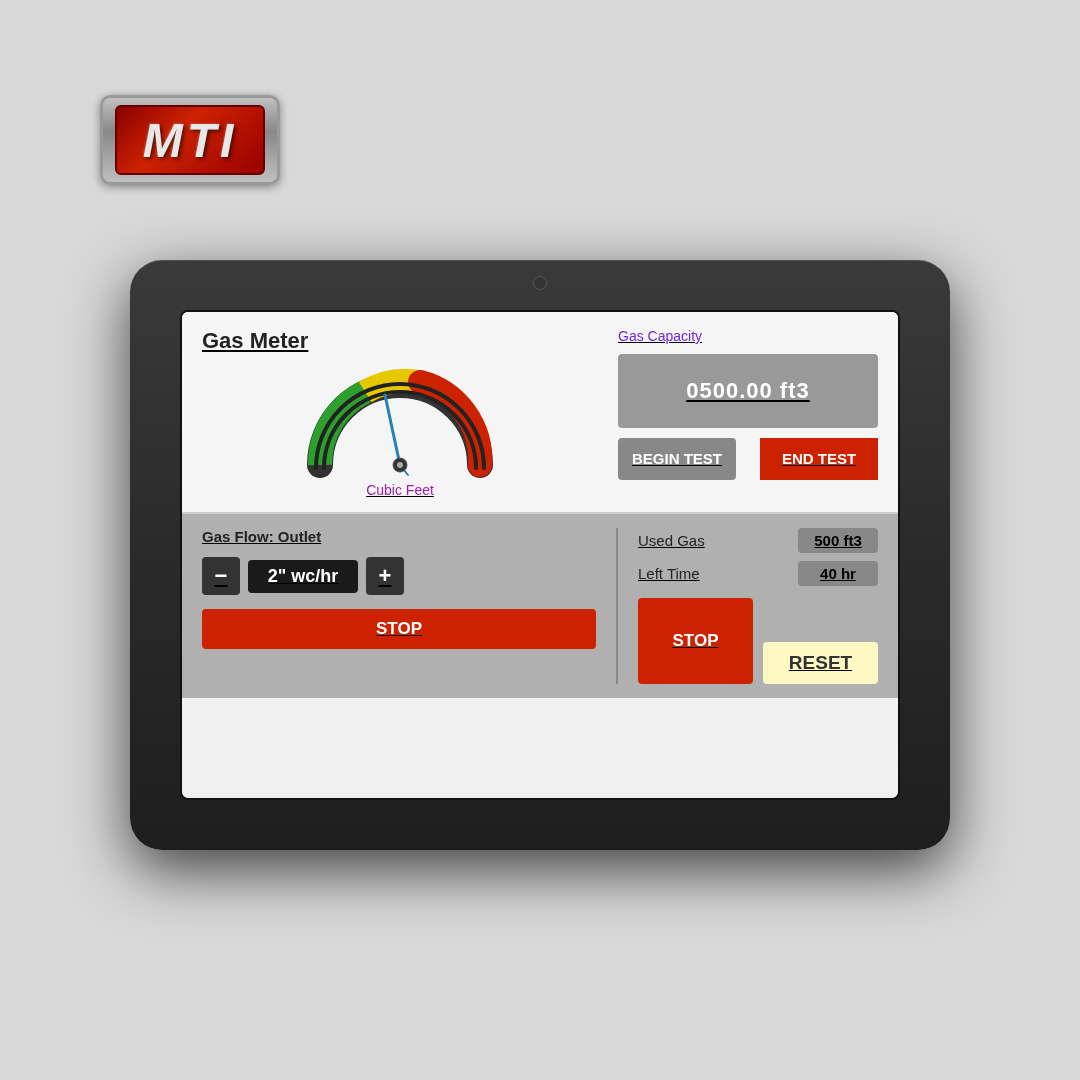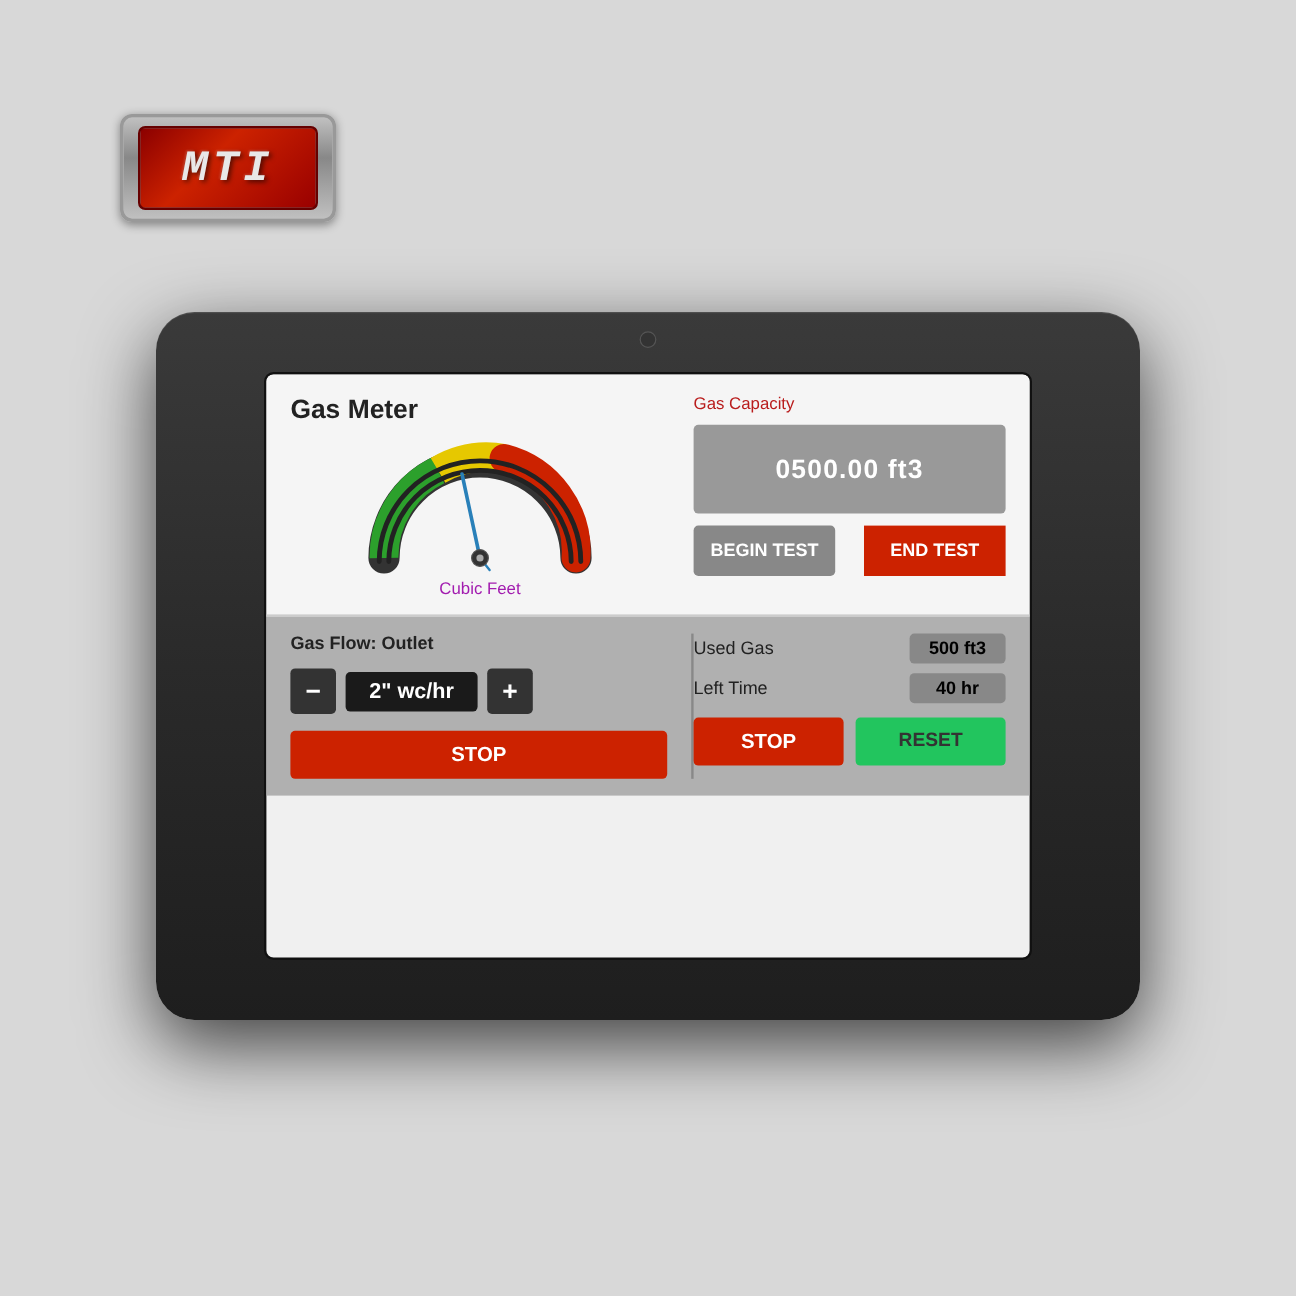--- a/index.html
+++ b/index.html
@@ -36,27 +36,26 @@
       border-radius: 6px;
       width: 150px;
       height: 70px;
       display: flex;
       align-items: center;
       justify-content: center;
       border: 2px solid #660000;
     }
 
     .mti-text {
-      font-size: 36px;
+      font-size: 48px;
       font-weight: 900;
       color: #e8e8e8;
       letter-spacing: 4px;
       text-shadow: 2px 2px 4px rgba(0,0,0,0.6), -1px -1px 2px rgba(255,255,255,0.2);
       font-style: italic;
-      font-family: Liberation Mono, monospace;
     }
 
     .device-outer {
       width: 820px;
       height: 590px;
       background: linear-gradient(180deg, #3a3a3a 0%, #2a2a2a 50%, #1e1e1e 100%);
       border-radius: 32px;
       display: flex;
       align-items: center;
       justify-content: center;
@@ -71,26 +70,27 @@
       left: 50%;
       transform: translateX(-50%);
       width: 14px;
       height: 14px;
       border-radius: 50%;
       background: #333;
       border: 1px solid #555;
     }
 
     .screen {
-      width: 640px;
+      width: 720px;
       height: 490px;
       background: #f0f0f0;
       border-radius: 8px;
       overflow: hidden;
       border: 2px solid #111;
+      text-decoration: underline;
     }
 
     
     .top-panel {
       background: #f5f5f5;
       padding: 16px 20px 14px 20px;
       border-bottom: 2px solid #ccc;
       display: flex;
       gap: 20px;
     }
@@ -132,21 +132,21 @@
 
     .right-section {
       width: 260px;
       display: flex;
       flex-direction: column;
       gap: 10px;
     }
 
     .capacity-label {
       font-size: 14px;
-      color: #b91c1c;
+      color: #6d28d9;
     }
 
     .capacity-value {
       background: #999;
       color: white;
       font-size: 22px;
       font-weight: 700;
       text-align: center;
       padding: 24px 12px;
       border-radius: 4px;
@@ -264,20 +264,21 @@
       font-size: 17px;
       font-weight: 700;
       border: none;
       border-radius: 4px;
       padding: 10px;
       cursor: pointer;
     }
 
     .right-bottom {
       width: 260px;
+      padding-left: 20px;
       display: flex;
       flex-direction: column;
       gap: 8px;
     }
 
     .info-row {
       display: flex;
       align-items: center;
       justify-content: space-between;
     }
@@ -312,28 +313,29 @@
       font-size: 17px;
       font-weight: 700;
       border: none;
       border-radius: 4px;
       padding: 10px;
       cursor: pointer;
     }
 
     .btn-reset {
       flex: 1;
-      background: #22c55e;
+      background: #fef9c3;
       color: #333;
-      font-size: 16px;
+      font-size: 19px;
       font-weight: 700;
       border: none;
       border-radius: 4px;
       padding: 10px;
       cursor: pointer;
+      margin-top: 44px;
     }
   </style>
 </head>
 <body>
 
 <div class="mti-logo" style="position:absolute; top:95px; left:100px;">
   <div class="mti-logo-inner">
     <span class="mti-text">MTI</span>
   </div>
 </div>

